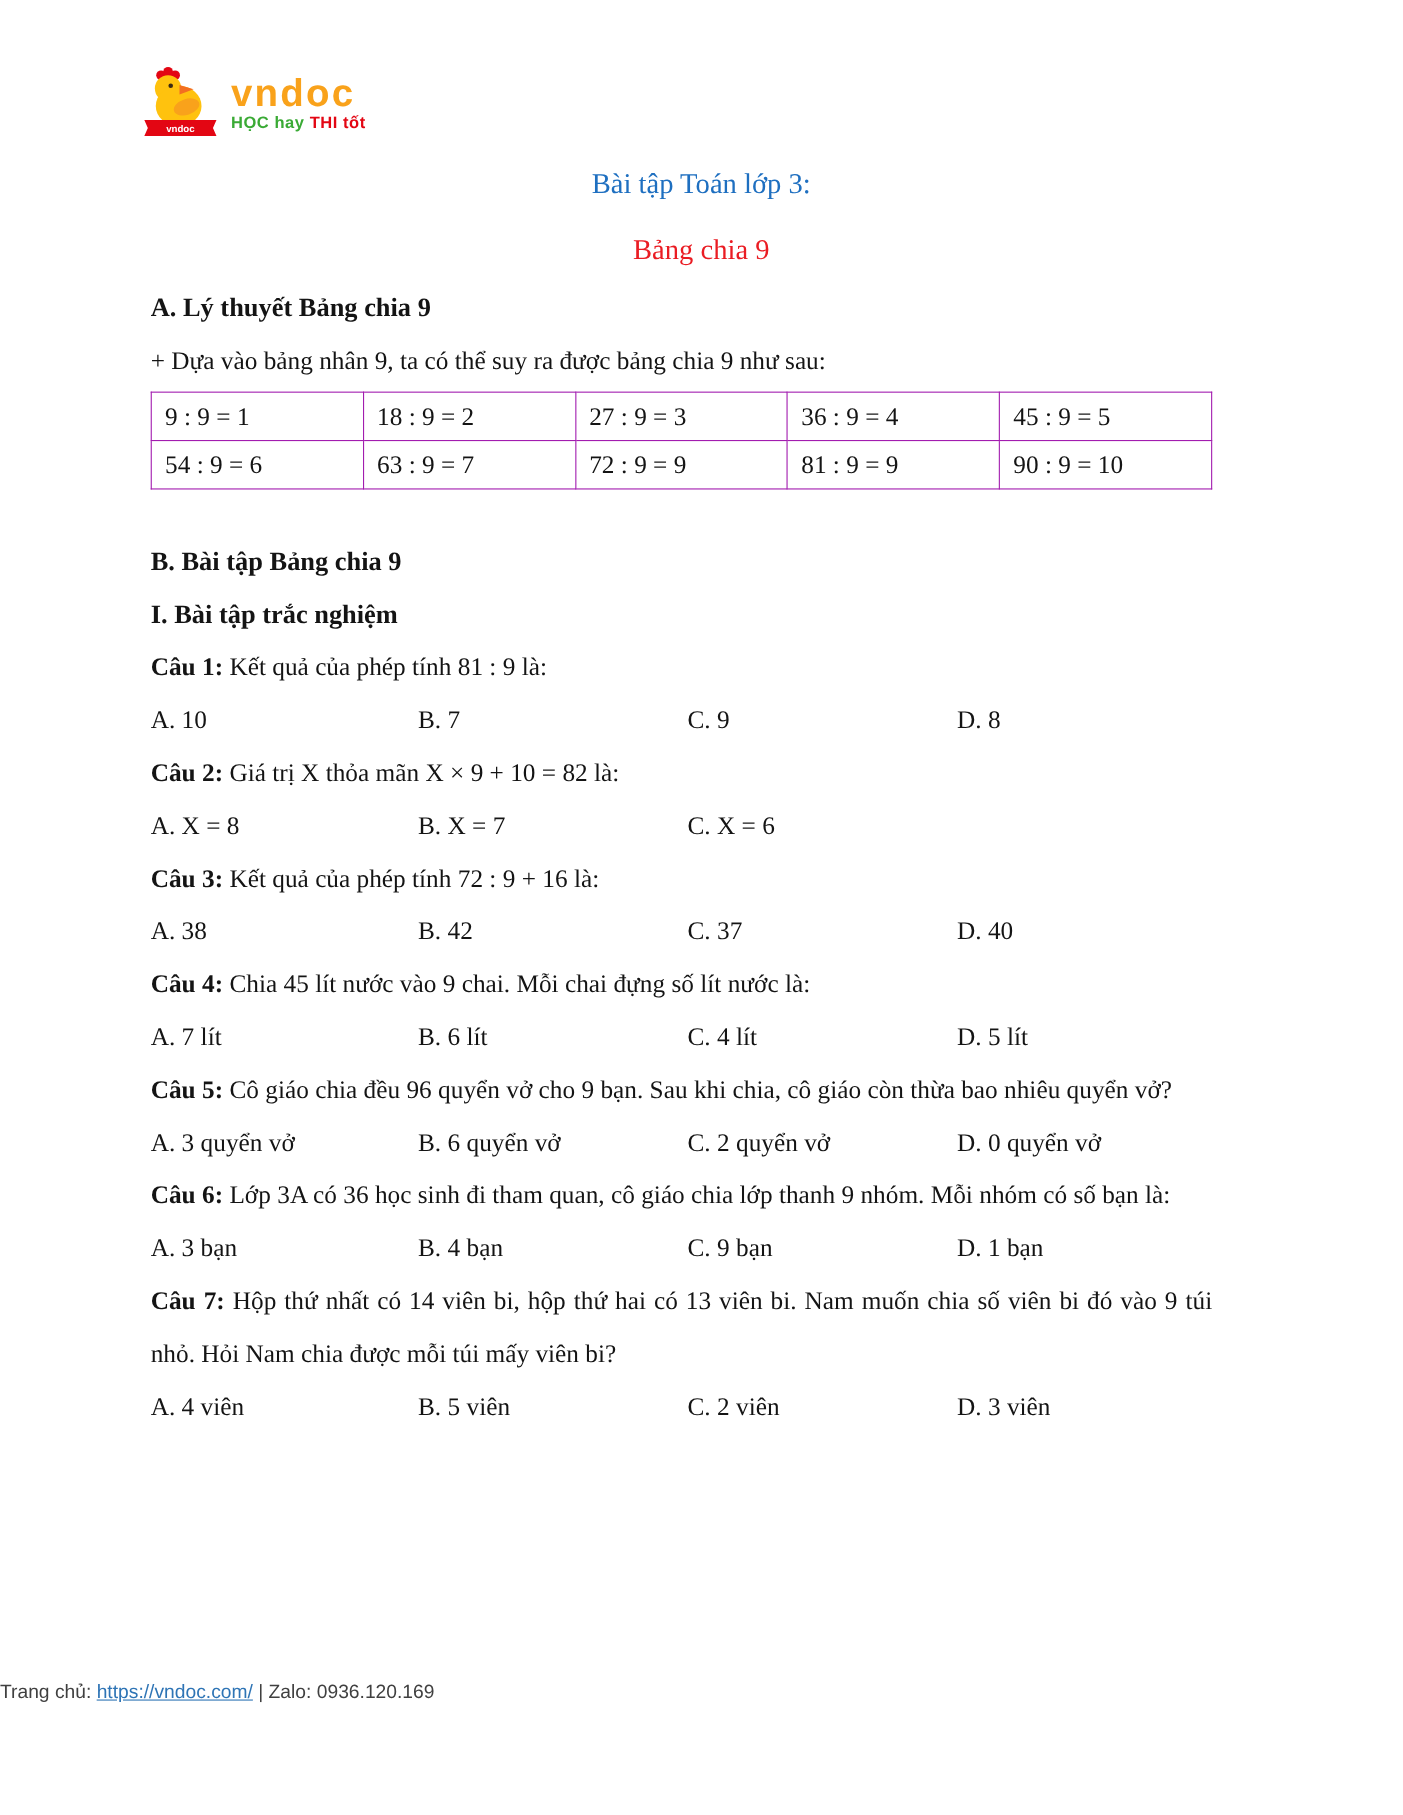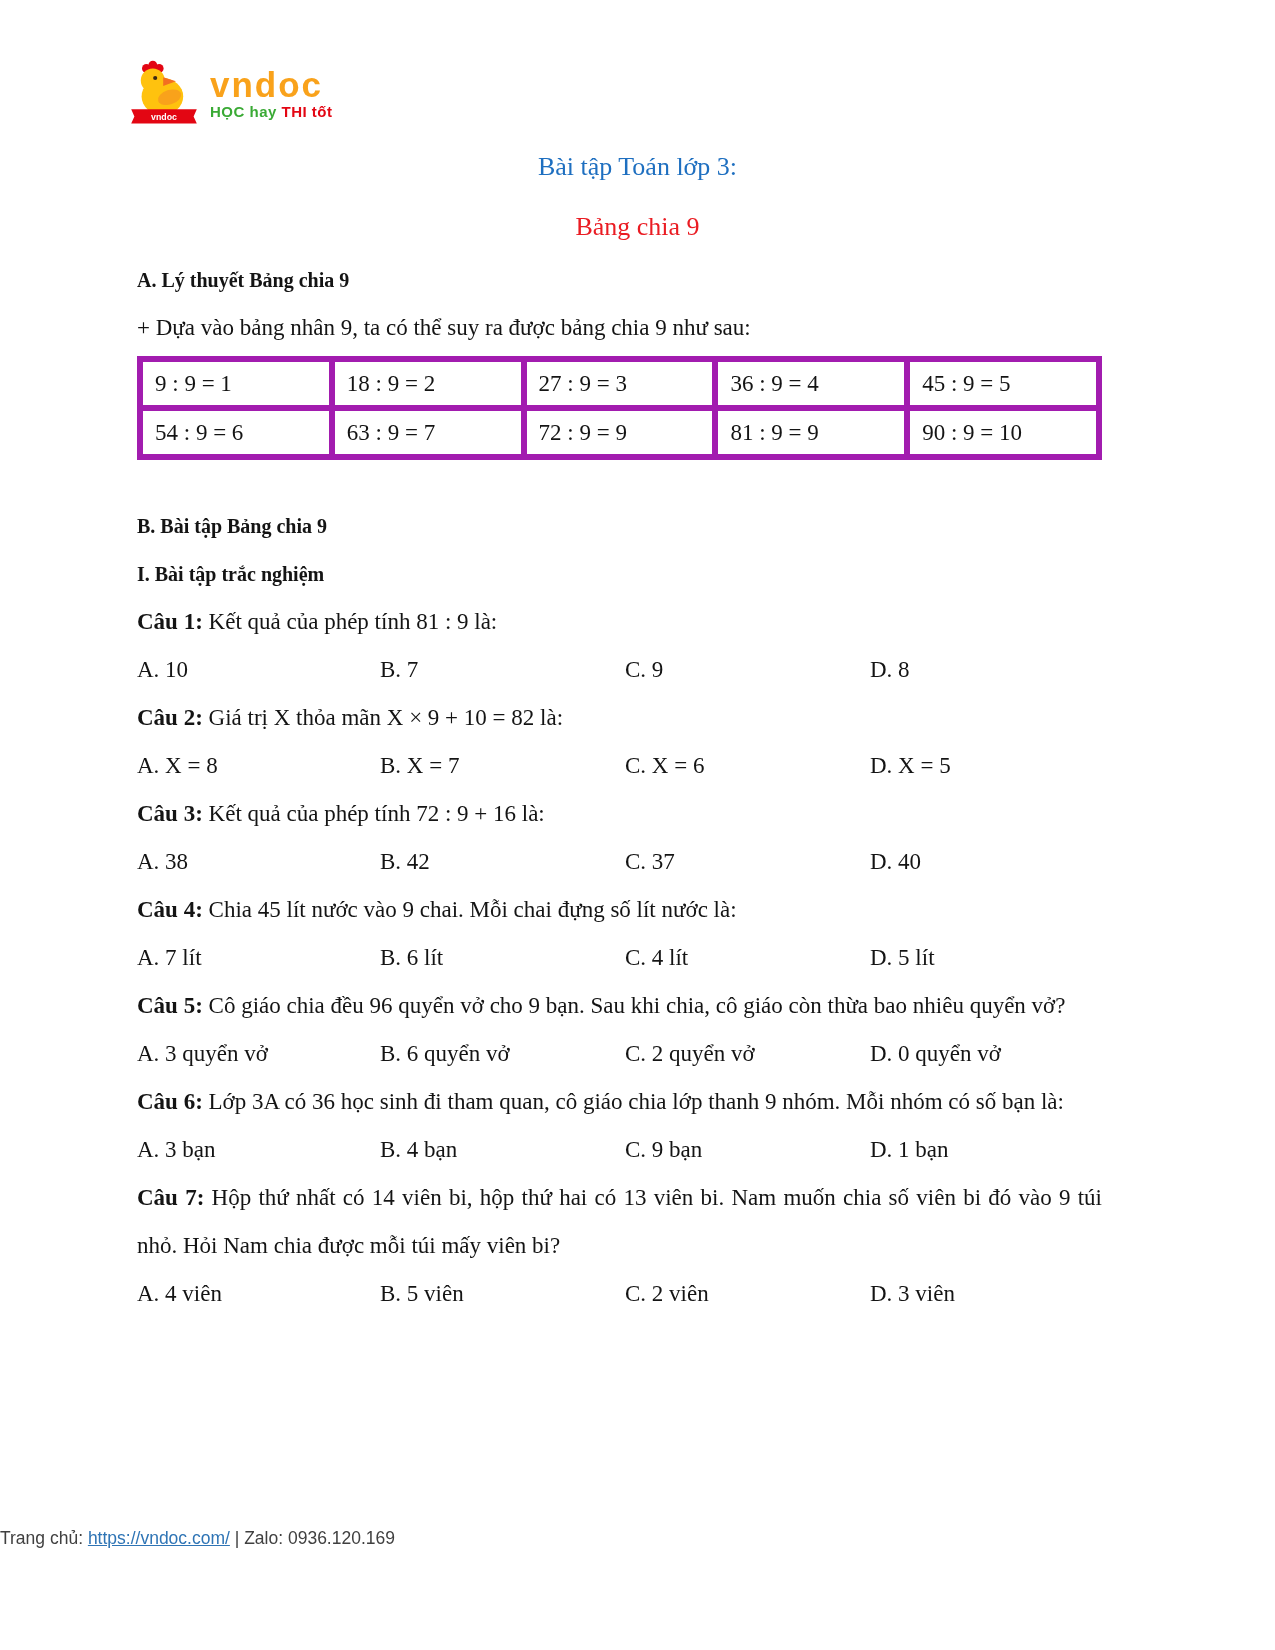--- a/index.html
+++ b/index.html
@@ -37,31 +37,31 @@
   .tl-red{color:var(--logo-red);}
   
   .doc-title-1,.doc-title-2{
     text-align:center;font-weight:normal;font-size:26px;line-height:38px;margin:0;
   }
   .doc-title-1{margin-top:148px;color:var(--title-blue);}
   .doc-title-2{margin-top:22px;color:var(--title-red);}
   
   .content{padding:0 173px 0 137px;}
   .content p{margin:0;line-height:48px;}
-  .h-bold{font-weight:bold;font-size:20px;}
+  .h-bold{font-weight:bold;font-size:24px;}
   .h-a{margin-top:10px !important;}
   .h-b{margin-top:42px !important;}
   
   .div-table{
     border-collapse:collapse;width:100%;
     margin-top:4px;
     table-layout:fixed;
   }
   .div-table td{
-    border:6px solid #a21caf;
+    border:1px solid #a21caf;
     height:43px;padding:0 0 0 12px;
     font-size:23px;vertical-align:middle;
   }
   
   .question{text-align:justify;}
   .q-label{font-weight:bold;}
   .options{
     display:grid;grid-template-columns:243px 245px 245px 1fr;
     line-height:48px;
   }
@@ -143,21 +143,20 @@
     </div>
 
     <p class="question">
       <span class="q-label">Câu 2:</span>
       <span class="q-text">Giá trị X thỏa mãn X × 9 + 10 = 82 là:</span>
     </p>
     <div class="options">
       <span class="opt">A. X = 8</span>
       <span class="opt">B. X = 7</span>
       <span class="opt">C. X = 6</span>
-      <span class="opt">D. X = 5</span>
     </div>
 
     <p class="question">
       <span class="q-label">Câu 3:</span>
       <span class="q-text">Kết quả của phép tính 72 : 9 + 16 là:</span>
     </p>
     <div class="options">
       <span class="opt">A. 38</span>
       <span class="opt">B. 42</span>
       <span class="opt">C. 37</span>

